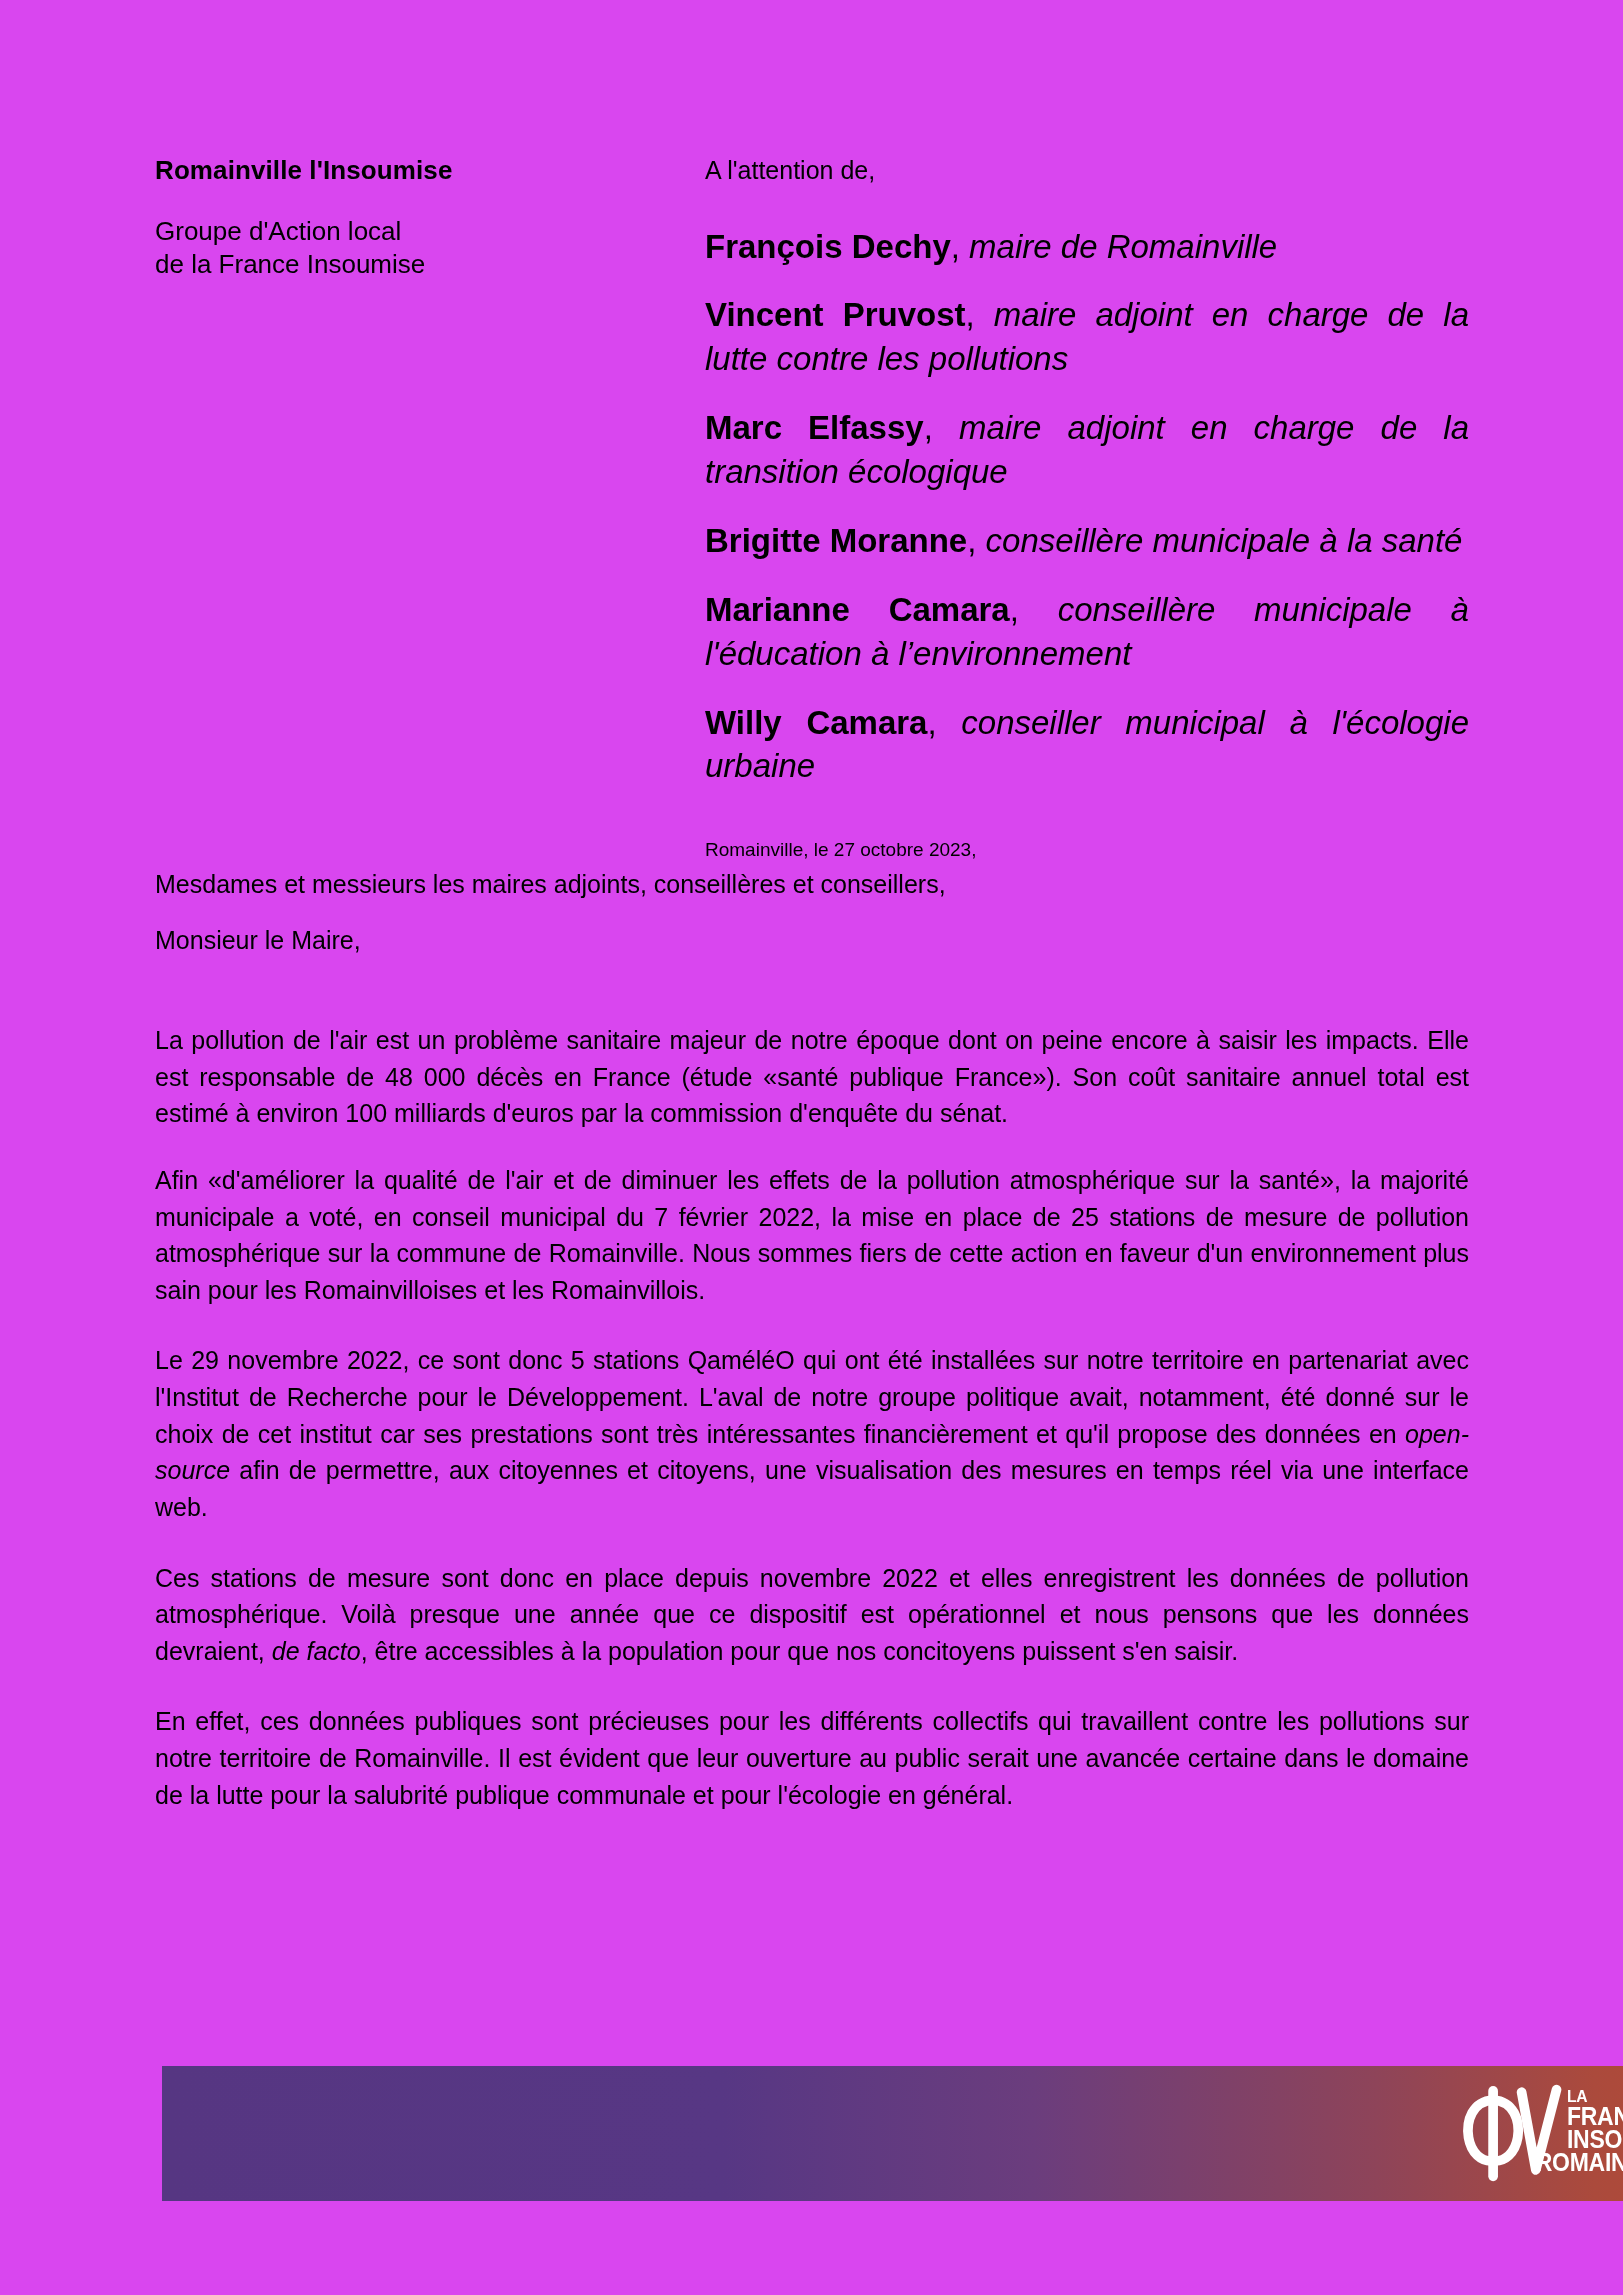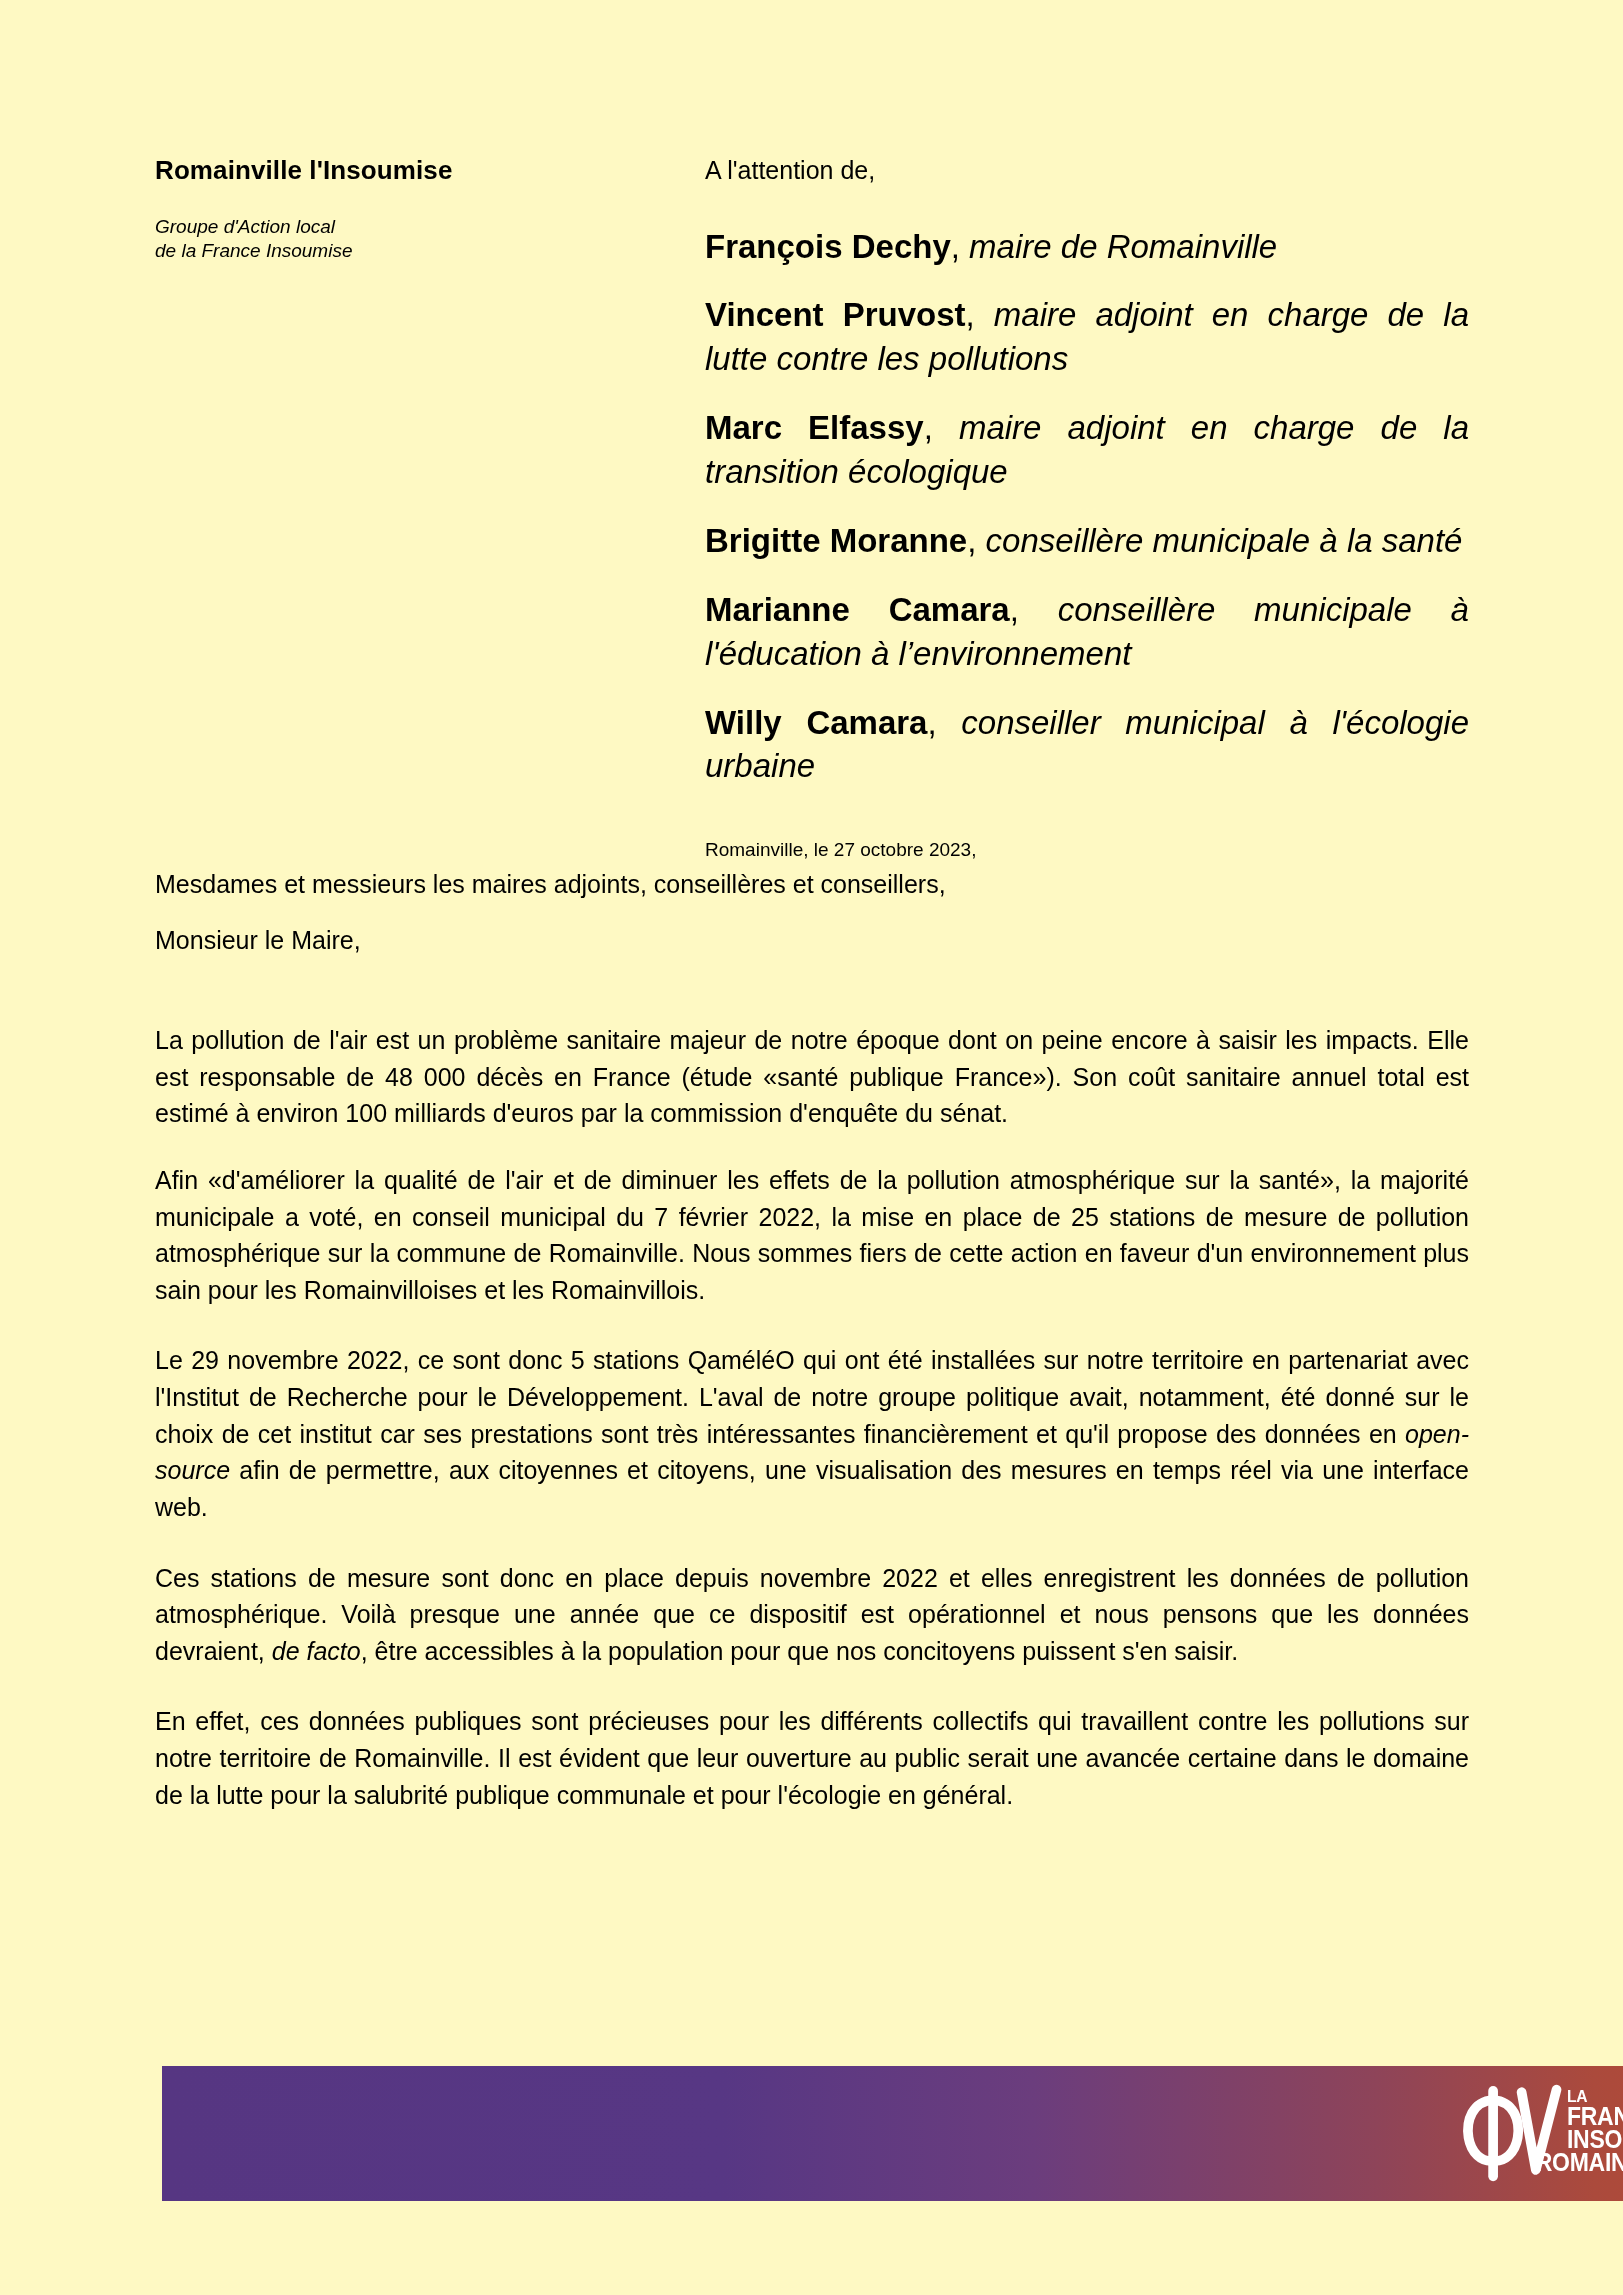--- a/index.html
+++ b/index.html
@@ -10,21 +10,21 @@
   }
   body {
     font-family: "Liberation Sans", sans-serif;
     color: #000000;
   }
 
   .page {
     position: relative;
     width: 1623px;
     height: 2295px;
-    background: #fef9c3;
+    background: #d946ef;
     overflow: hidden;
     box-sizing: border-box;
   }
 
   
   .header {
     position: absolute;
     left: 155px;
     top: 154px;
     width: 1314px;
@@ -37,22 +37,21 @@
     padding-top: 1.3px;
   }
   .sender-name {
     font-size: 26px;
     font-weight: bold;
     line-height: 1.22;
     letter-spacing: 0.1px;
   }
   .sender-sub {
     margin-top: 27.5px;
-    font-size: 19px;
-    font-style: italic;
+    font-size: 26px;
     line-height: 1.28;
   }
 
   .recipients {
     flex: 1 1 auto;
     margin-left: 27px;
   }
   .attn {
     font-size: 25px;
     line-height: 1.3;

